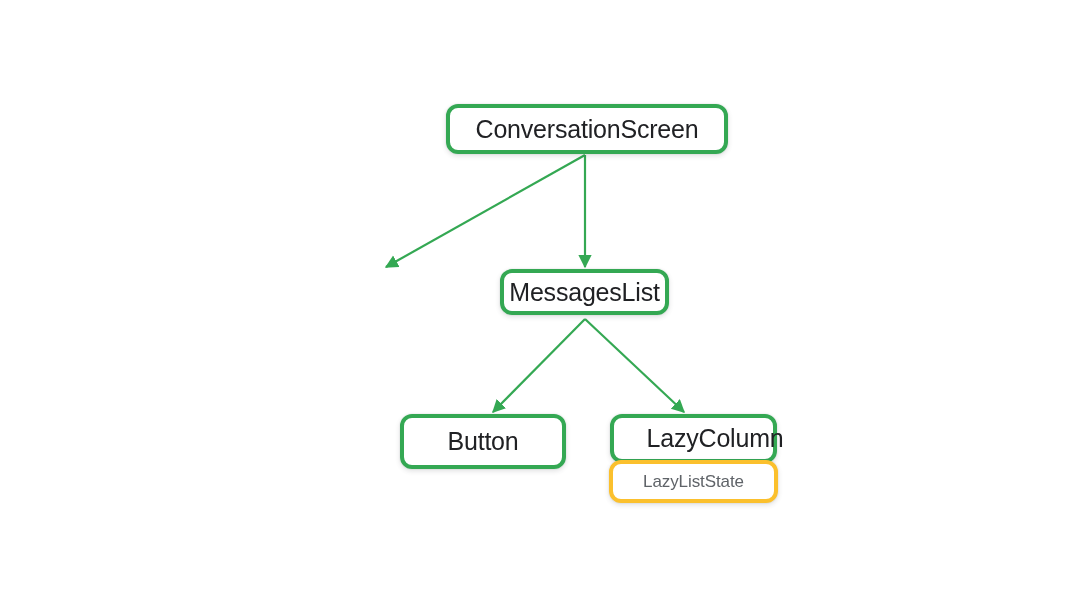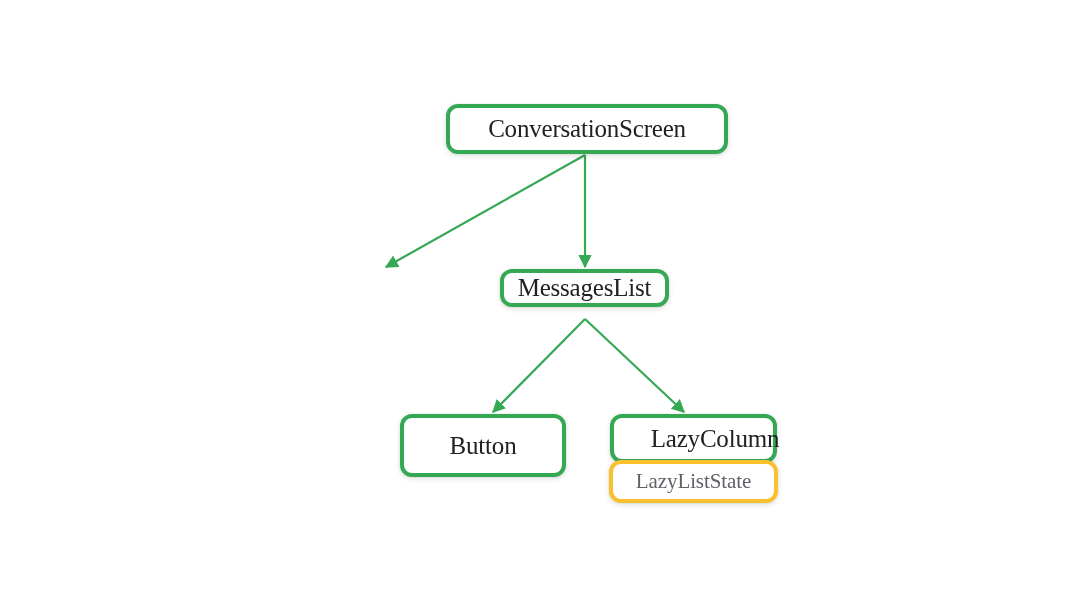--- a/index.html
+++ b/index.html
@@ -12,21 +12,20 @@
     background: #ffffff;
     font-family: "Liberation Sans", sans-serif;
     overflow: hidden;
   }
 
   #canvas {
     position: relative;
     width: 1080px;
     height: 608px;
     background: #ffffff;
-    font-family: Liberation Serif, serif;
   }
 
   #edges {
     position: absolute;
     left: 0;
     top: 0;
     width: 1080px;
     height: 608px;
     pointer-events: none;
   }
@@ -48,29 +47,29 @@
     color: #202124;
     font-size: 25px;
     letter-spacing: -0.2px;
   }
 
   .node-yellow {
     border: 4px solid #fbc02d;
     border-radius: 12px;
     box-shadow: 0 2px 5px rgba(60,64,67,0.16), 0 0 0 1px rgba(60,64,67,0.04);
     color: #5f6368;
-    font-size: 21px;
+    font-size: 17px;
     letter-spacing: -0.1px;
   }
 
   
   #node-conversationscreen { left: 446px; top: 104px;  width: 282px; height: 50px; }
   #node-userinput          { left: 303px; top: 269px;  width: 167px; height: 49px; }
-  #node-messageslist       { left: 500px; top: 269px;  width: 169px; height: 38px; }
-  #node-button             { left: 400px; top: 414px;  width: 166px; height: 63px; }
+  #node-messageslist       { left: 500px; top: 269px;  width: 169px; height: 46px; }
+  #node-button             { left: 400px; top: 414px;  width: 166px; height: 55px; }
   #node-lazycolumn         { left: 610px; top: 414px;  width: 167px; height: 49px; padding-left: 43px; }
   #node-lazyliststate      { left: 609px; top: 460px;  width: 169px; height: 43px; z-index: 3; }
   #node-lazycolumn         { z-index: 2; }
 </style>
 </head>
 <body>
 
 <div id="canvas">
 
   <svg id="edges" viewBox="0 0 1080 608" width="1080" height="608" xmlns="http://www.w3.org/2000/svg">

